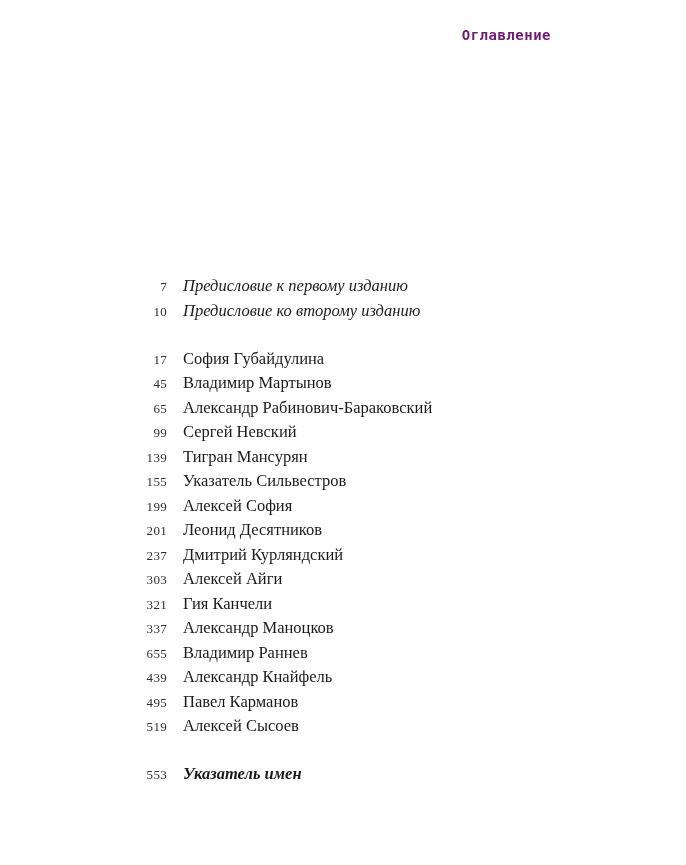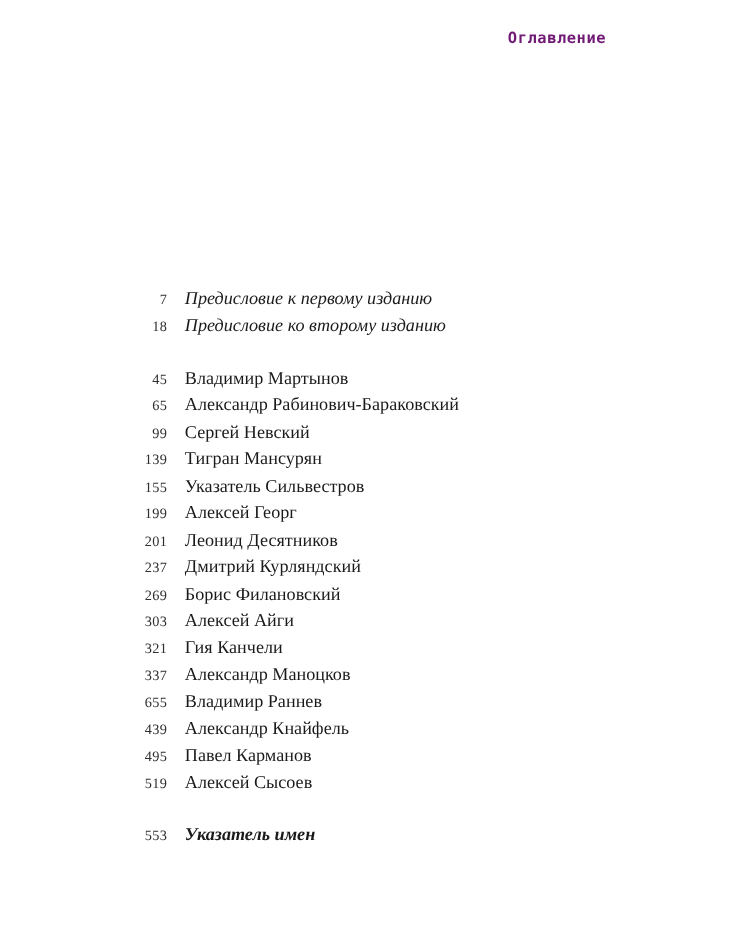--- a/index.html
+++ b/index.html
@@ -23,21 +23,21 @@
     font-weight: bold;
     font-size: 14px;
     letter-spacing: 0.5px;
     color: #701a75;
   }
   .toc {
     position: absolute;
     top: 259px;
     left: 0;
   }
-  .toc-group { margin: 0; }
+  .toc-group { margin: 15px; }
   .toc-group + .toc-group { margin-top: 23.5px; }
   .toc-row {
     line-height: 23.5px;
     white-space: nowrap;
   }
   .num {
     display: inline-block;
     width: 152px;
     text-align: right;
     font-size: 13px;
@@ -59,51 +59,51 @@
 
   <div class="running-head">Оглавление</div>
 
   <div class="toc">
 
     <div class="toc-group">
       <div class="toc-row">
         <span class="num">7</span><span class="title italic">Предисловие к первому изданию</span>
       </div>
       <div class="toc-row">
-        <span class="num">18</span><span class="title italic">Предисловие ко второму изданию</span>
+        <span class="num">10</span><span class="title italic">Предисловие ко второму изданию</span>
       </div>
     </div>
 
     <div class="toc-group">
+      <div class="toc-row">
+        <span class="num">17</span><span class="title">София Губайдулина</span>
+      </div>
       <div class="toc-row">
         <span class="num">45</span><span class="title">Владимир Мартынов</span>
       </div>
       <div class="toc-row">
         <span class="num">65</span><span class="title">Александр Рабинович-Бараковский</span>
       </div>
       <div class="toc-row">
         <span class="num">99</span><span class="title">Сергей Невский</span>
       </div>
       <div class="toc-row">
         <span class="num">139</span><span class="title">Тигран Мансурян</span>
       </div>
       <div class="toc-row">
         <span class="num">155</span><span class="title">Указатель Сильвестров</span>
       </div>
       <div class="toc-row">
-        <span class="num">199</span><span class="title">Алексей Георг</span>
+        <span class="num">199</span><span class="title">Алексей София</span>
       </div>
       <div class="toc-row">
         <span class="num">201</span><span class="title">Леонид Десятников</span>
       </div>
       <div class="toc-row">
         <span class="num">237</span><span class="title">Дмитрий Курляндский</span>
-      </div>
-      <div class="toc-row">
-        <span class="num">269</span><span class="title">Борис Филановский</span>
       </div>
       <div class="toc-row">
         <span class="num">303</span><span class="title">Алексей Айги</span>
       </div>
       <div class="toc-row">
         <span class="num">321</span><span class="title">Гия Канчели</span>
       </div>
       <div class="toc-row">
         <span class="num">337</span><span class="title">Александр Маноцков</span>
       </div>

